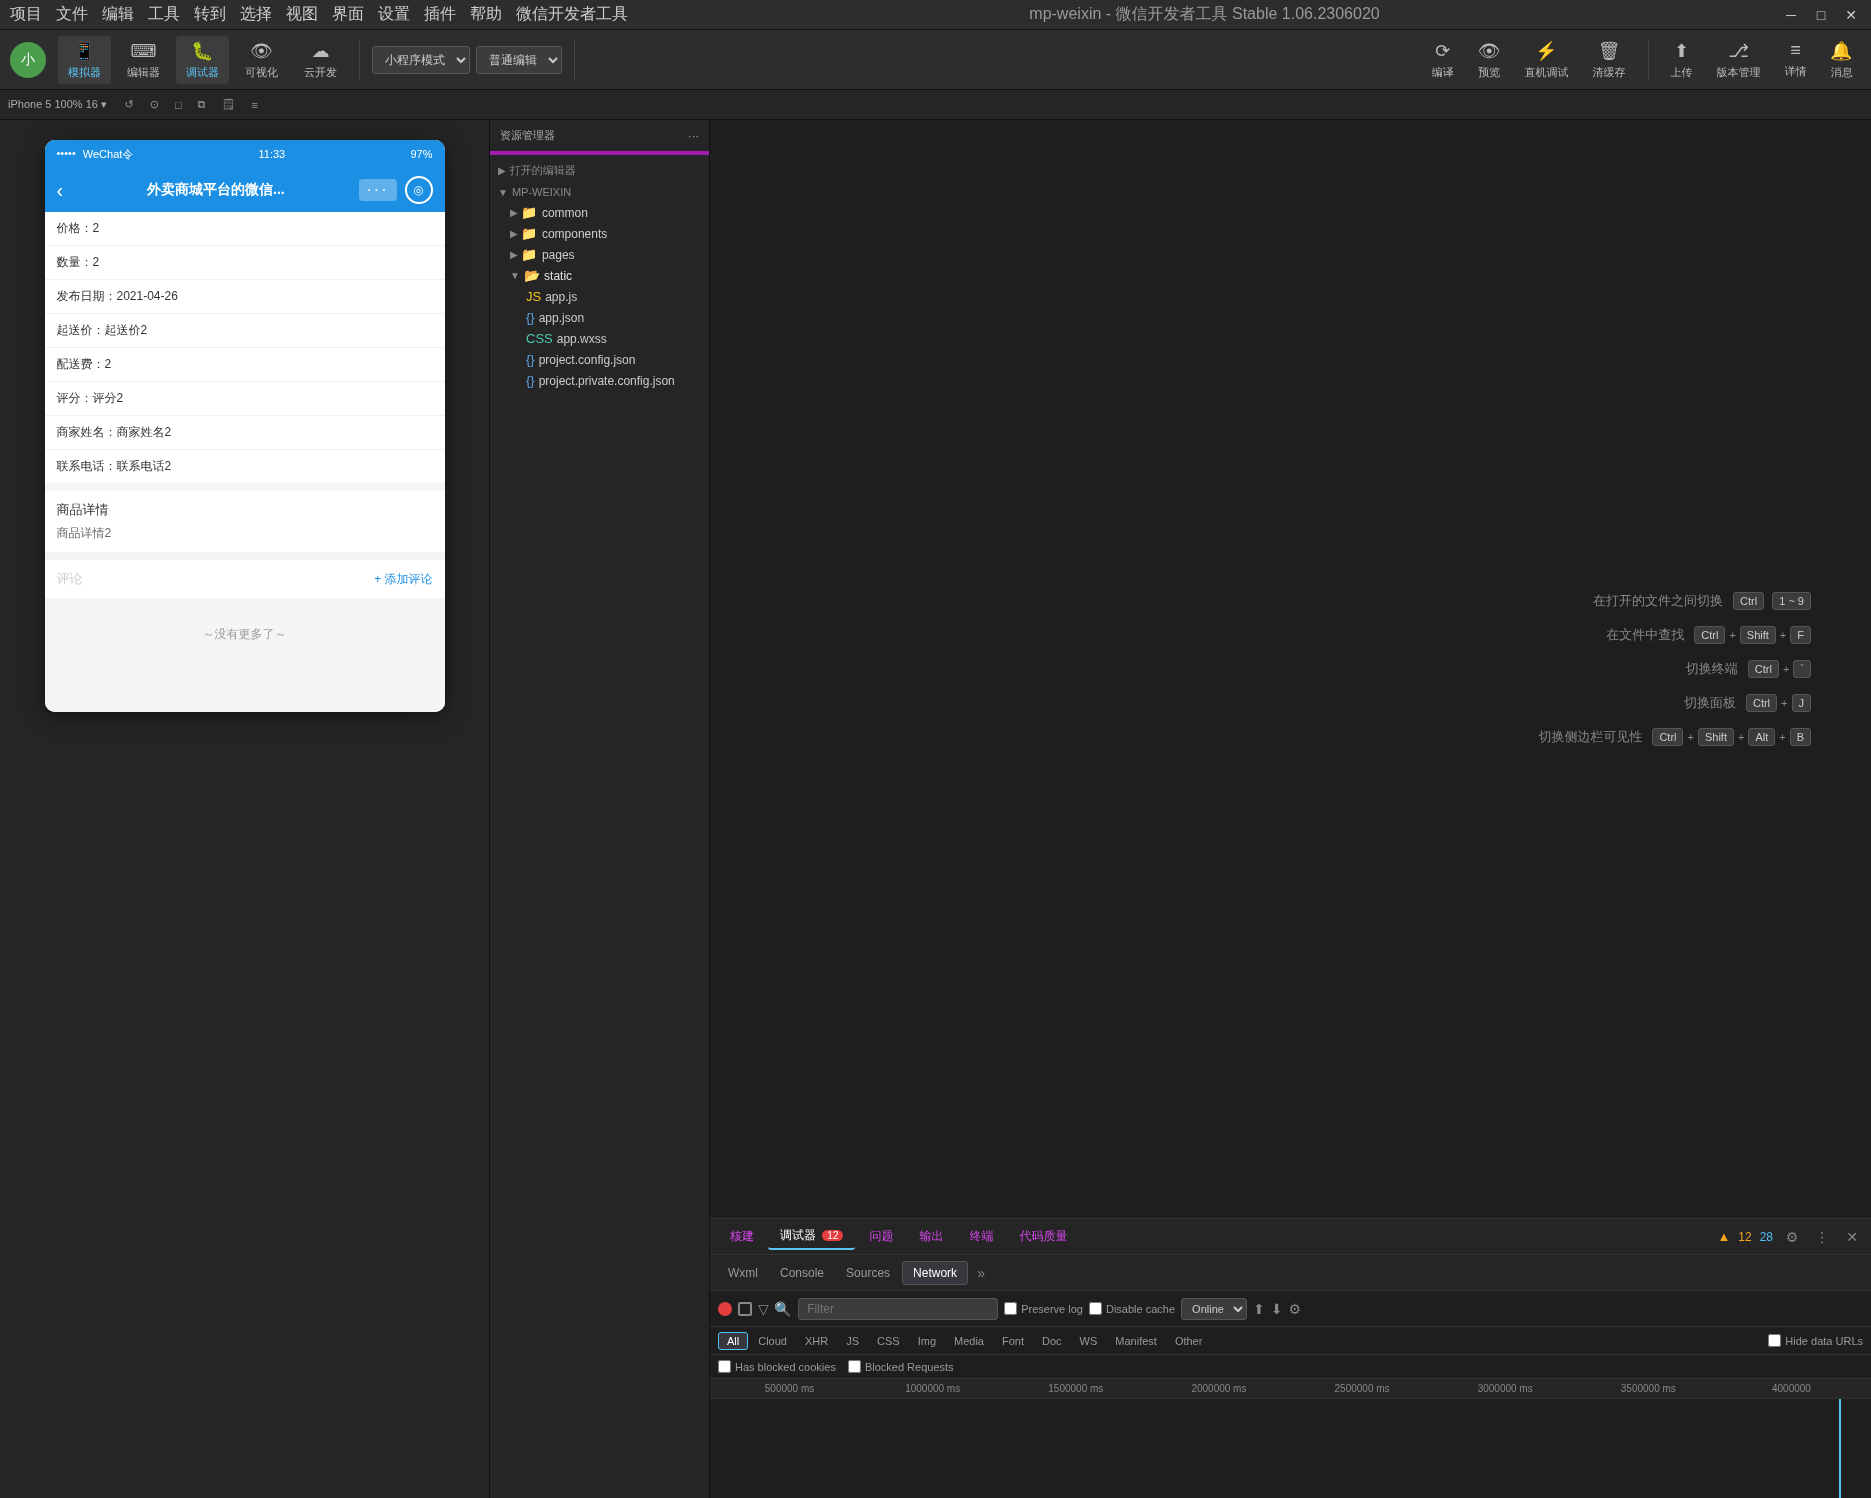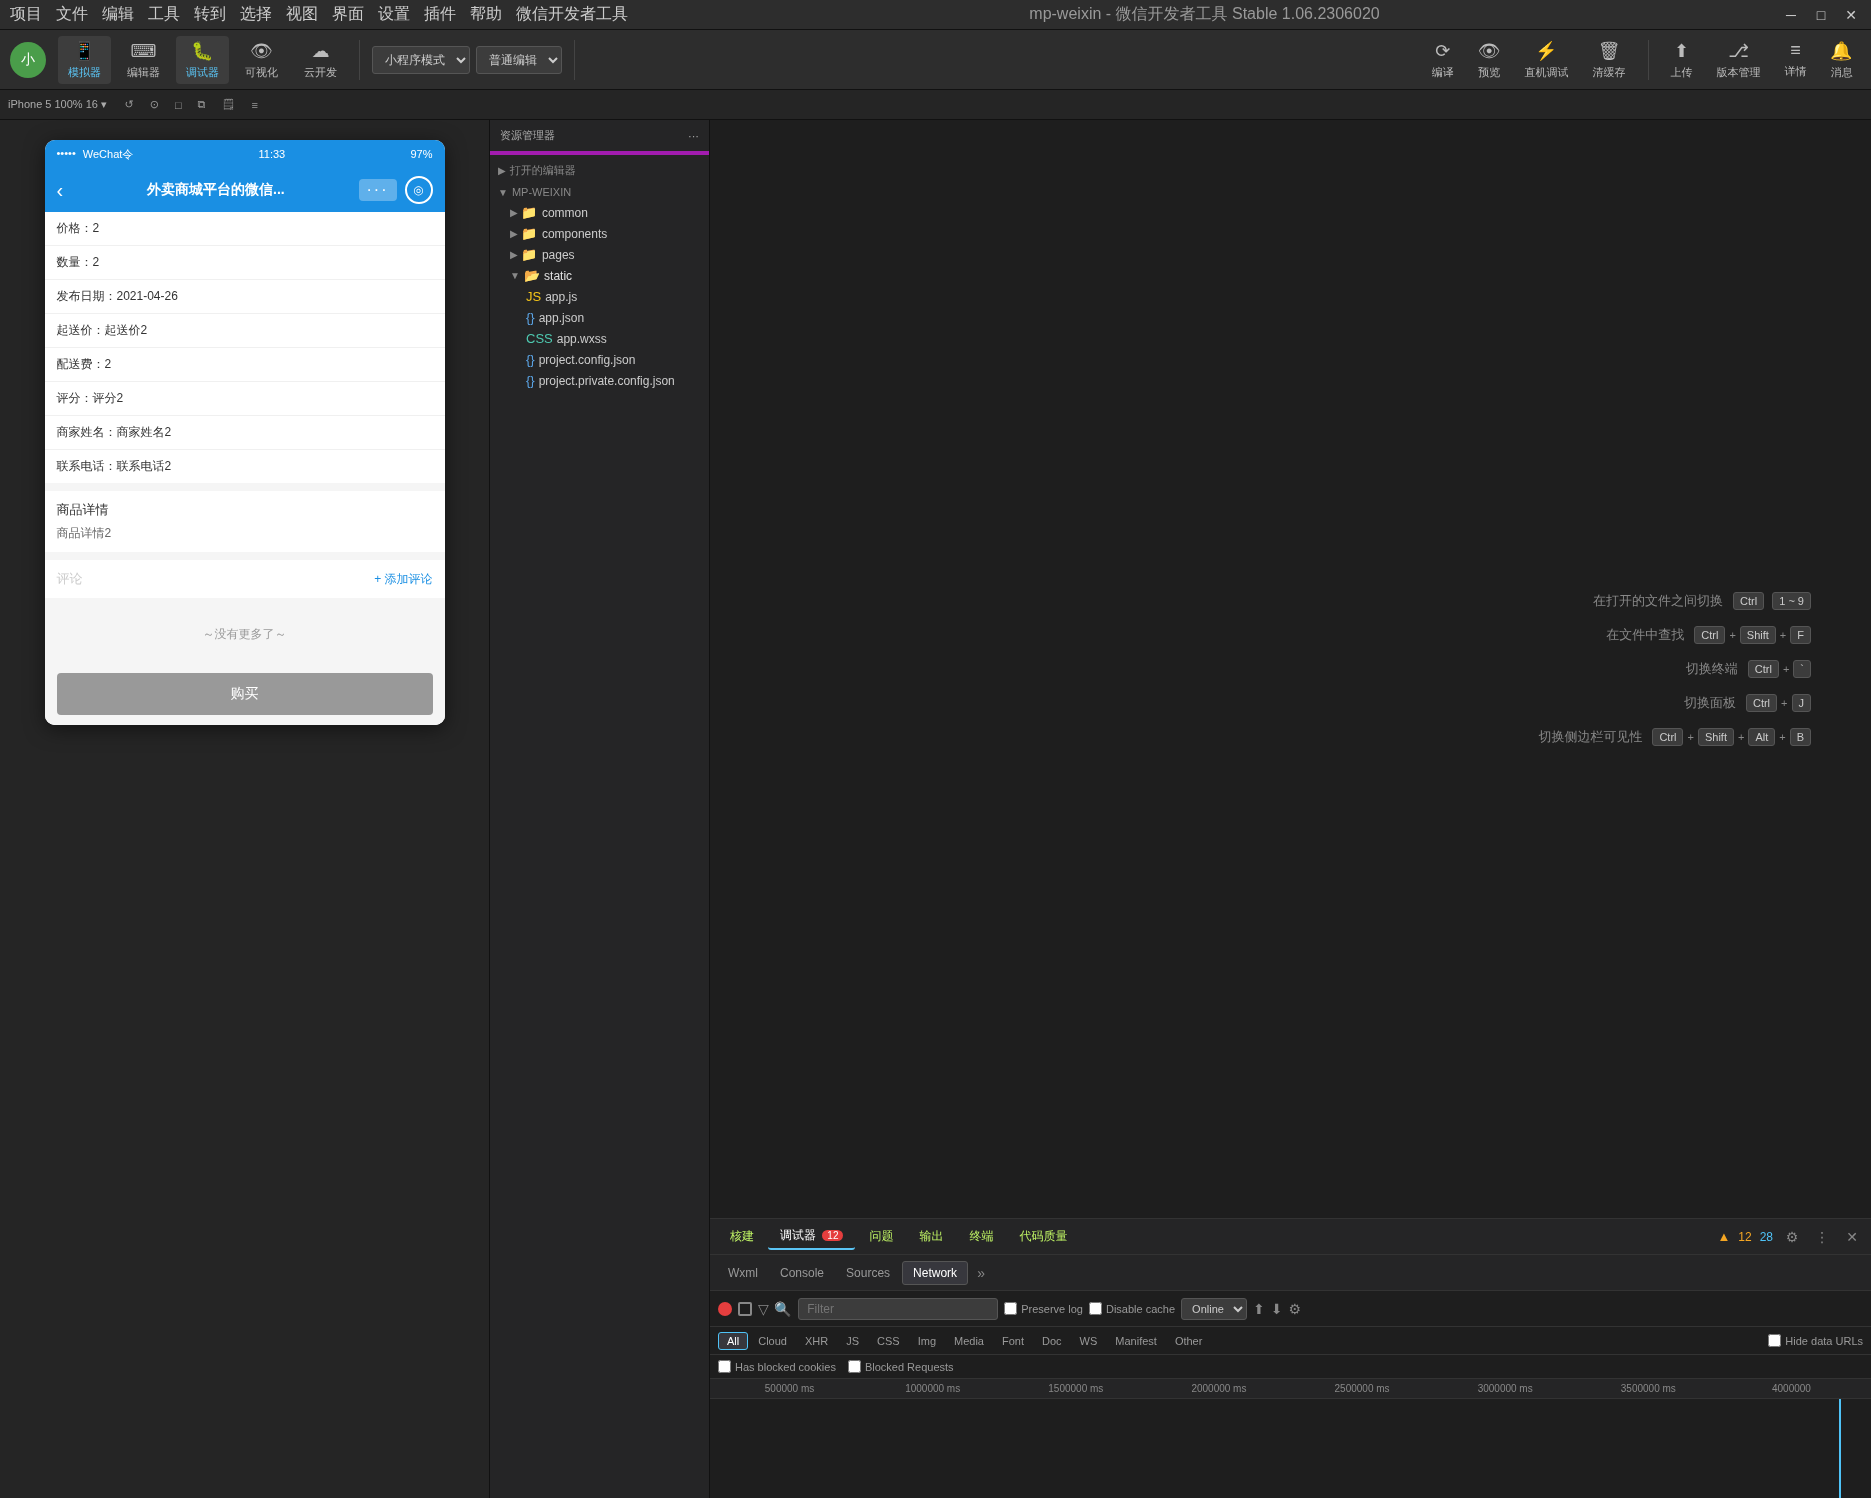--- a/index.html
+++ b/index.html
@@ -356,21 +356,21 @@
       background: #252526;
       display: flex;
       align-items: center;
       padding: 0 8px;
       gap: 2px;
       border-bottom: 1px solid #333;
     }
     .devtools-tab {
       padding: 4px 12px;
       font-size: 12px;
-      color: #bef264;
+      color: #d946ef;
       cursor: pointer;
       border-radius: 3px;
     }
     .devtools-tab.active {
       color: #fff;
       border-bottom: 2px solid #5bc5f5;
     }
     .badge {
       background: #e53e3e;
       color: white;
@@ -749,23 +749,20 @@
 
         <div class="comments-section">
           <div class="comments-header">
             <span>评论</span>
             <span class="add-comment">+ 添加评论</span>
           </div>
         </div>
 
         <div class="no-more">～没有更多了～</div>
 
-        <div class="buy-btn-area">
-          <button class="buy-btn">购买</button>
-        </div>
       </div>
     </div>
   </div>
 
   <div class="file-panel">
     <div class="file-panel-header">
       <span>资源管理器</span>
       <span>···</span>
     </div>
     <div class="file-tree">

